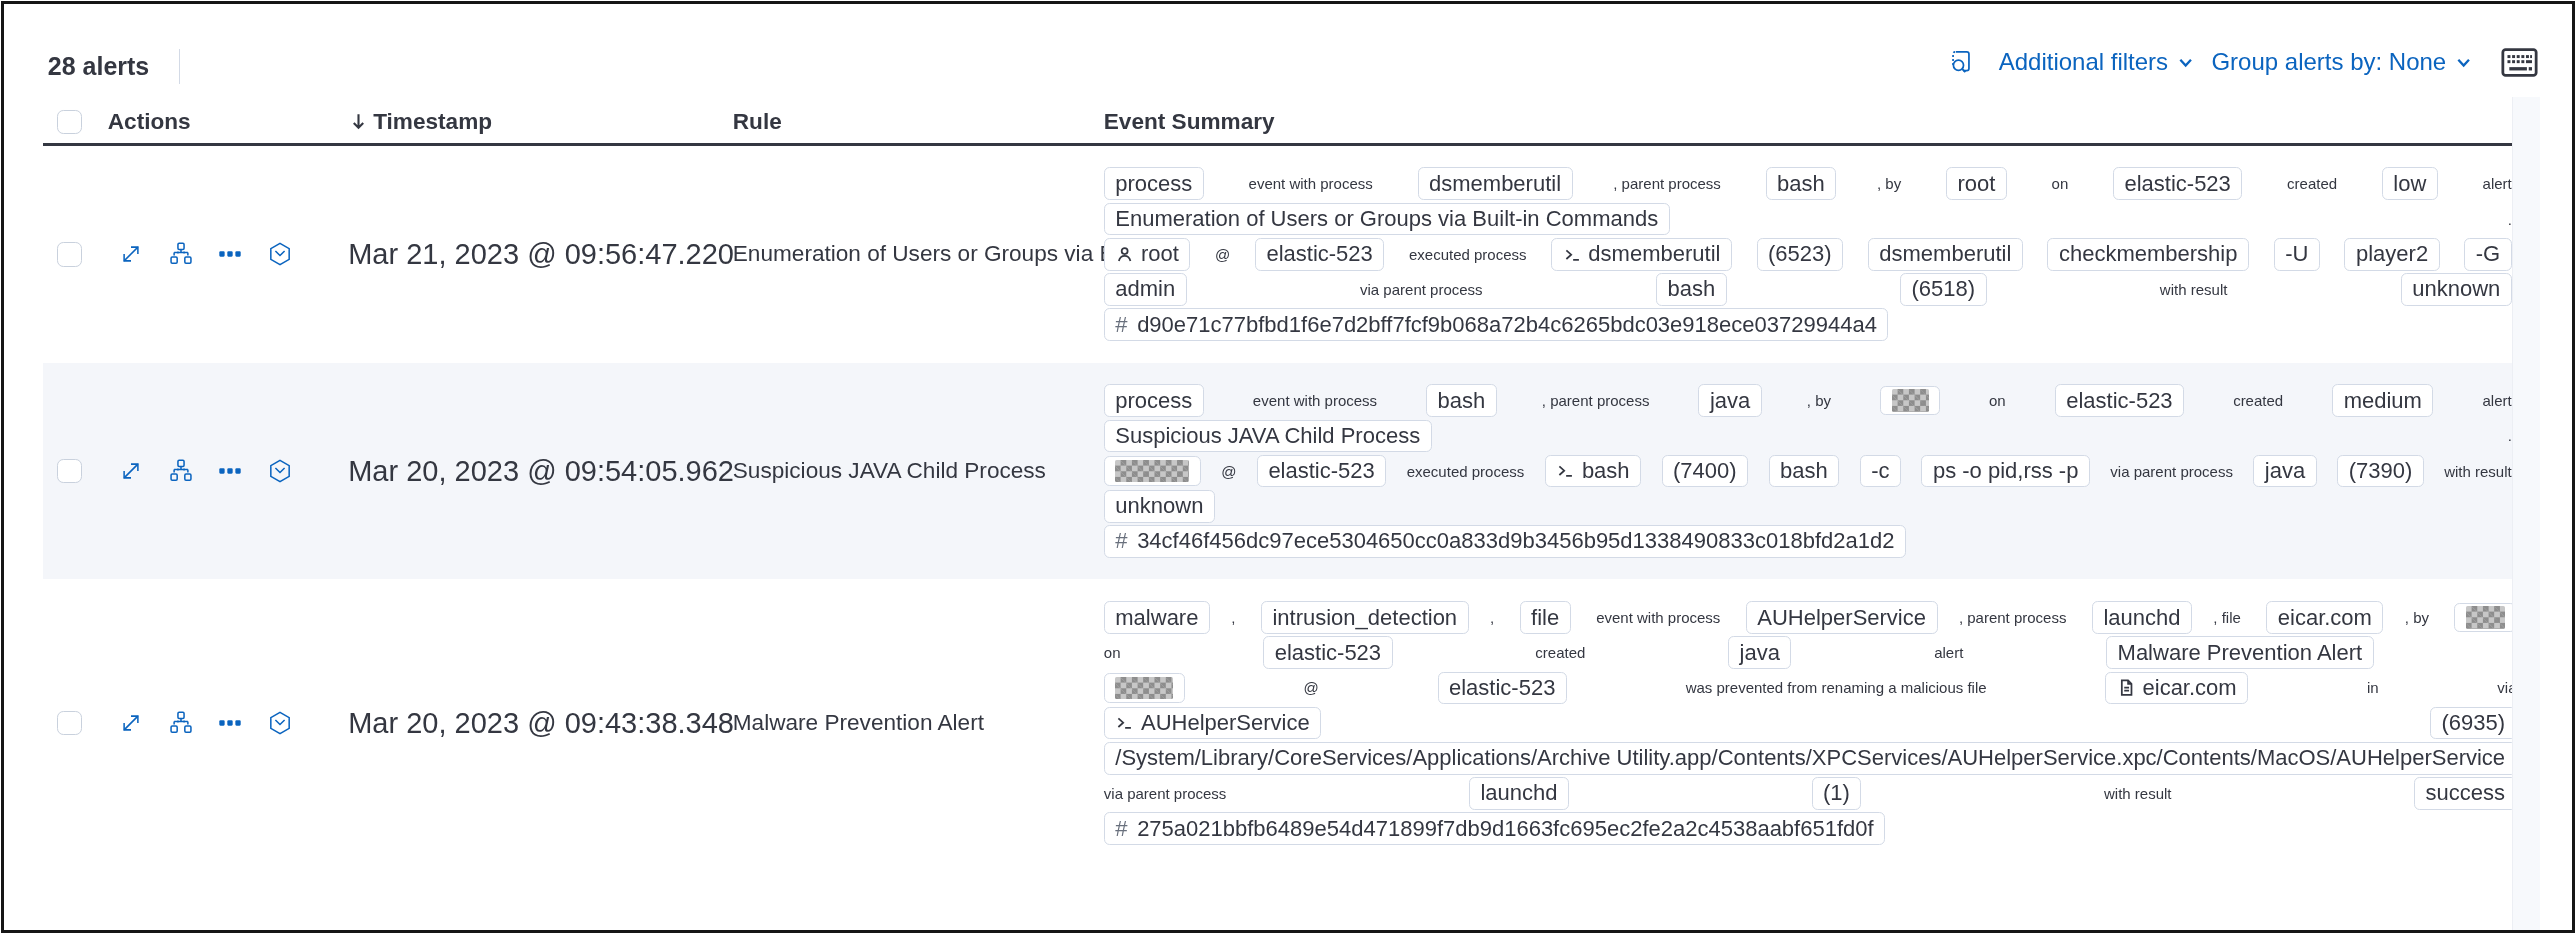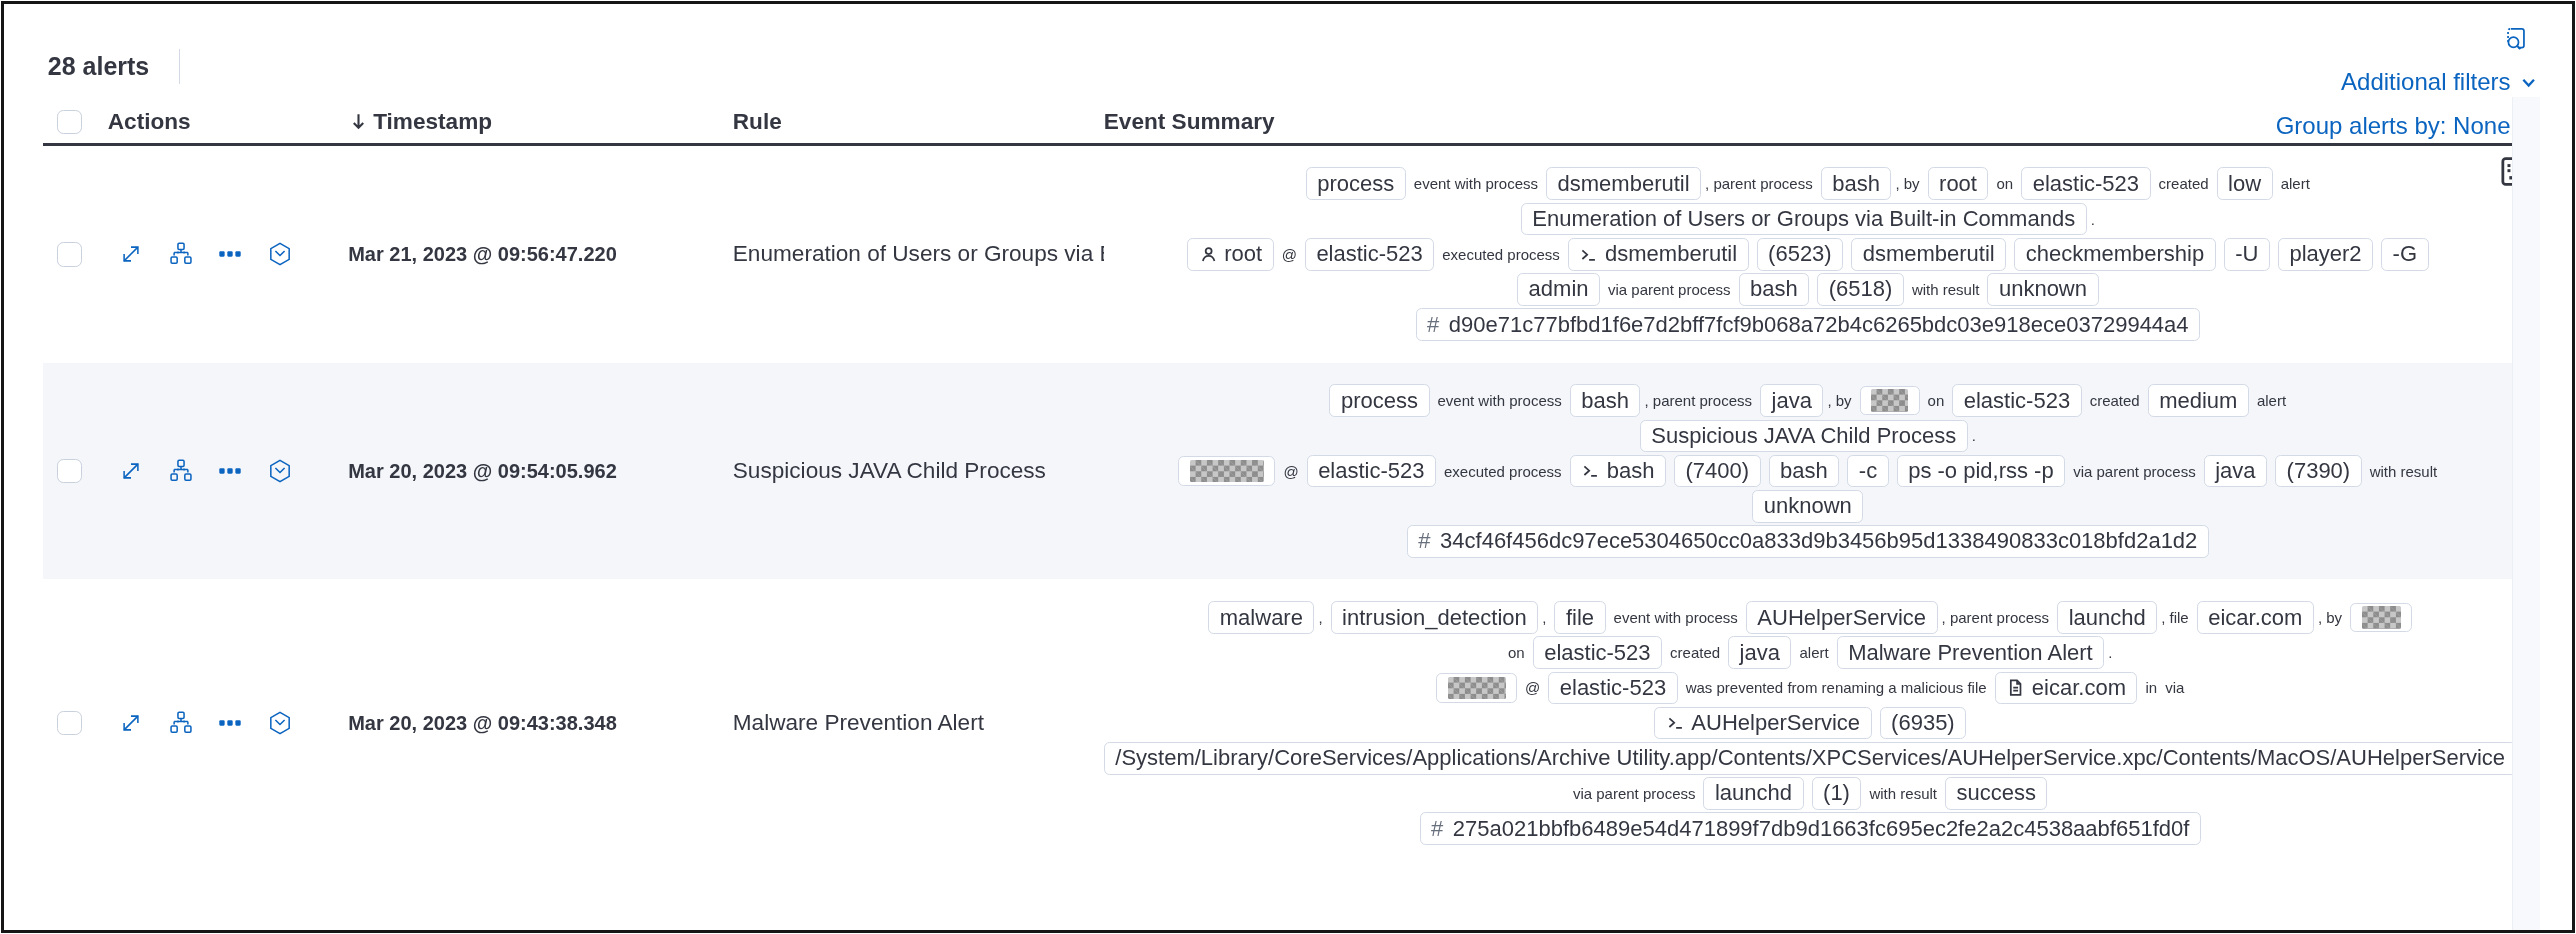--- a/index.html
+++ b/index.html
@@ -2,21 +2,21 @@
 <html style="font-size:13px"><head>
 <meta charset="utf-8">
 <style>
   html,body{margin:0;padding:0;background:#fff;}
   body{width:2576px;height:934px;font-family:"Liberation Sans",sans-serif;color:#343741;position:relative;}
   .frame{position:absolute;left:0.8px;top:0.8px;width:2568px;height:926px;border:3.2px solid #161616;border-radius:0;background:#fff;overflow:hidden;}
 
   
   .alerts-count{position:absolute;left:44px;top:48px;font-size:25px;font-weight:700;color:#343741;}
   .count-divider{position:absolute;left:175px;top:45px;width:1.6px;height:35px;background:#d3dae6;}
-  .toolbar{position:absolute;right:34px;top:22.6px;height:72px;display:flex;align-items:flex-end;gap:16px;flex-direction:column;}
+  .toolbar{position:absolute;right:34px;top:22.6px;height:72px;display:flex;align-items:center;gap:16px;}
   .tool-link{display:flex;align-items:center;gap:8px;color:#0b64bf;font-size:24px;font-weight:500;cursor:pointer;white-space:nowrap;}
   .chev svg{width:19.3px;height:19.3px;stroke:#0b64bf;stroke-width:2.4;fill:none;display:block;}
   .pink-box{border:7.2px solid #e8488f;border-radius:1.6px;padding:10.5px 14.5px;display:flex;align-items:center;gap:8px;margin:0 3.2px;}
   .inspect-btn svg{width:43px;height:43px;display:block;}
   .kbd-btn{margin-left:11.3px;}
   .kbd-btn svg{width:37px;height:31px;display:block;}
 
   
   .thead{position:absolute;top:97px;left:39px;width:2469px;height:42px;border-bottom:3.2px solid #343741;}
   .grid{display:grid;grid-template-columns:53px 246px 391px 371px 1fr;}
@@ -29,25 +29,25 @@
   
   .tbody{position:absolute;top:142px;left:39px;width:2469px;}
   .trow{padding:19.3px 0;}
   .trow.stripe{background:#f4f6fa;}
   .cell{align-self:center;}
   .ccell{display:flex;justify-content:center;align-self:center;}
   .checkbox{width:22.6px;height:22.6px;border:1.6px solid #c9d1dd;border-radius:6.4px;background:#fff;cursor:pointer;}
   .acell{display:flex;align-items:center;gap:22.6px;padding-left:22px;align-self:center;}
   .abtn{width:27px;height:27px;color:#0b64bf;cursor:pointer;display:flex;align-items:center;justify-content:center;}
   .abtn svg{width:26px;height:26px;stroke:currentColor;stroke-width:2;fill:none;display:block;}
-  .tcell{font-size:20px;padding-left:6.4px;align-self:center;white-space:nowrap;font-weight:bold;}
+  .tcell{font-size:29px;padding-left:6.4px;align-self:center;white-space:nowrap;}
   .rcell{font-size:22.6px;align-self:center;white-space:nowrap;overflow:hidden;}
   .scell{align-self:center;}
 
-  .sum-line{display:flex;justify-content:center;align-items:center;gap:8px;margin:2.4px 0;min-height:32px;}
+  .sum-line{display:flex;justify-content:space-between;align-items:center;gap:8px;margin:2.4px 0;min-height:32px;}
   .sum-text{font-size:15px;color:#343741;white-space:nowrap;}
   .sum-text.tight{margin-left:-4px;}
   .badge{display:inline-flex;align-items:center;gap:6.4px;border:1.6px solid #d3dae6;border-radius:5.6px;background:#fff;padding:2.4px 10.5px;font-size:22px;font-weight:500;color:#343741;white-space:nowrap;cursor:pointer;}
   .hashmark{color:#69707d;margin-right:3.2px;}
   .bicw{display:inline-flex;}
   .bicw svg{width:19.3px;height:19.3px;stroke:#343741;stroke-width:1.8;fill:none;display:block;}
   .redact{display:inline-block;height:22.6px;border-radius:1.6px;background-color:#c7c7c7;
     background-image:linear-gradient(45deg,#8d8d8d 25%,transparent 25%,transparent 75%,#8d8d8d 75%),
                      linear-gradient(45deg,#8d8d8d 25%,transparent 25%,transparent 75%,#8d8d8d 75%);
     background-position:0 0,5.6px 5.6px;background-size:11.3px 11.3px;}

